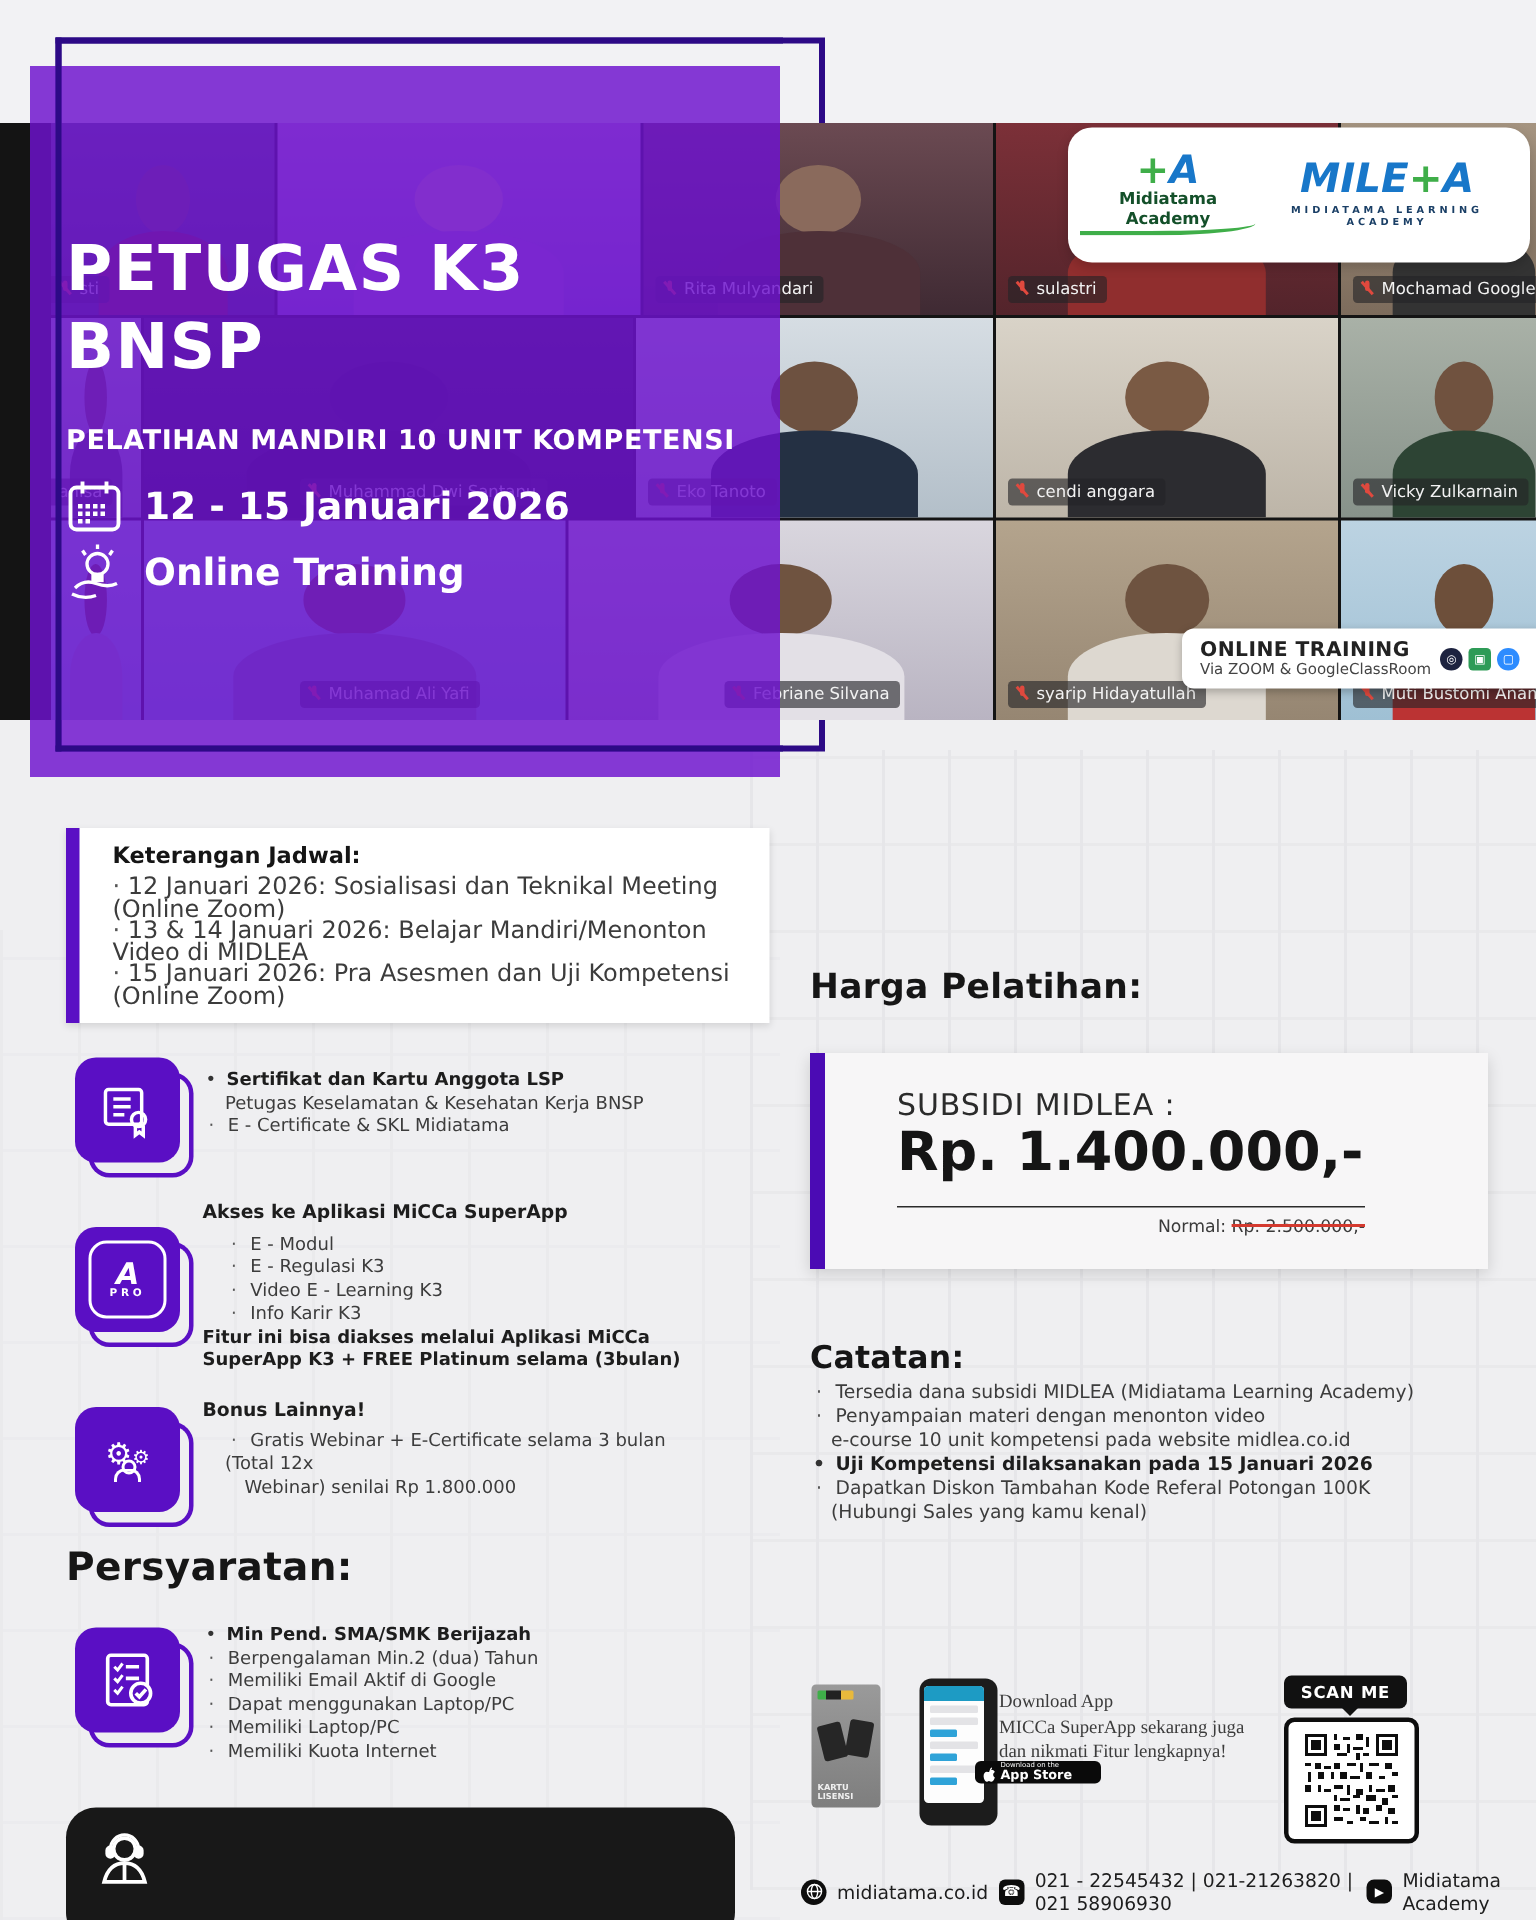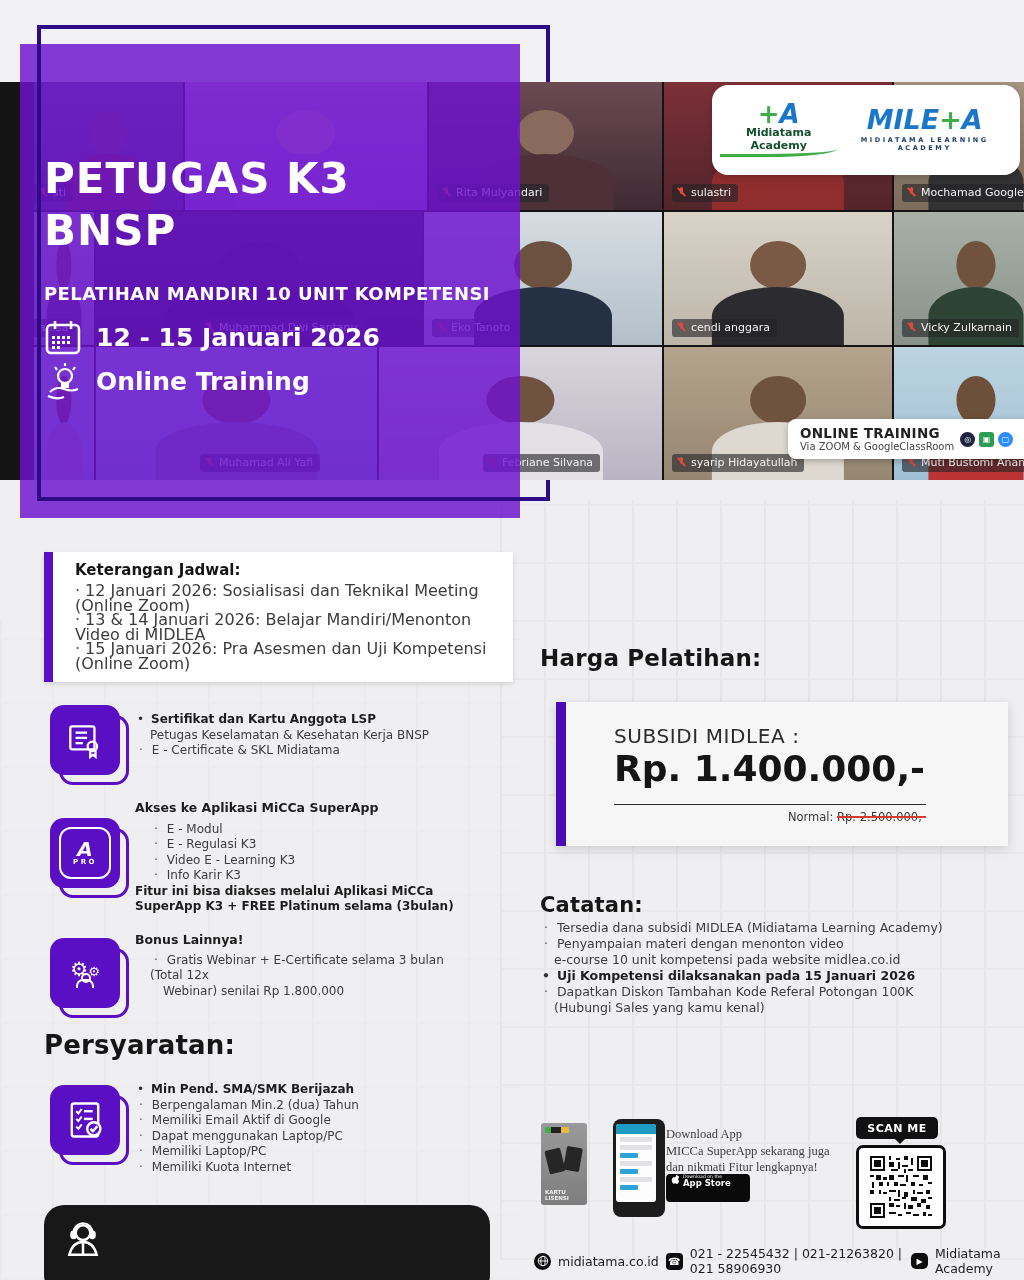--- a/index.html
+++ b/index.html
@@ -102,21 +102,21 @@
   .ftext{width:342px;z-index:4;color:#3c3c3c;font-size:12px;line-height:15.5px;}
   .ftext b{color:#1d1d1d;}
   .bl::before{content:"•";margin:0 7px 0 2px;color:#333;}
   .bl2::before{content:"·";margin:0 9px 0 4px;color:#555;}
   .ind{margin-left:15px;}
 
   .blackbox{left:44px;top:1205px;width:446px;height:90px;background:#181818;border-radius:20px;z-index:4;}
 
   
   .pricecard{left:540px;top:702px;width:442px;height:144px;background:#f7f6f7;z-index:4;
-      border-left:10px solid #4b0bb4;box-shadow:0 3px 10px rgba(0,0,0,.15);margin-left:16px;}
+      border-left:10px solid #4b0bb4;box-shadow:0 3px 10px rgba(0,0,0,.15);}
   .plabel{position:absolute;left:48px;top:22px;font-size:20px;color:#2b2b2b;letter-spacing:.6px;}
   .pamount{position:absolute;left:48px;top:46px;font-size:36px;font-weight:800;color:#151515;}
   .pline{position:absolute;left:48px;top:102px;width:312px;border-top:1.6px solid #2b2b2b;}
   .pnormal{position:absolute;left:48px;top:108px;width:312px;text-align:right;font-size:11.5px;color:#3a3a3a;}
   .pnormal s{text-decoration-color:#d43a2f;text-decoration-thickness:2px;color:#3a3a3a;}
 
   .notes{left:540px;top:920px;width:460px;z-index:4;font-size:12.5px;color:#3c3c3c;line-height:16px;}
   .notes .b{font-weight:800;color:#1d1d1d;}
 
   
@@ -126,22 +126,22 @@
   .kartu .c1,.kartu .c2{position:absolute;width:16px;height:24px;background:#262626;border-radius:2px;}
   .kartu .c1{left:6px;top:26px;transform:rotate(-14deg);}
   .kartu .c2{left:24px;top:24px;transform:rotate(10deg);}
   .kartu .lbl{position:absolute;left:4px;bottom:4px;font-size:5.5px;font-weight:800;color:#efefef;line-height:6px;}
   .phone{left:613px;top:1119px;width:46px;height:88px;background:#1c1c1c;border-radius:8px;z-index:4;position:absolute;padding:5px 3px;}
   .phone .scr{width:40px;height:78px;background:#fdfdfd;border-radius:3px;overflow:hidden;}
   .phone .bar{height:10px;background:#1d9bc4;}
   .phone .rowi{height:5px;margin:3px 4px;background:#e3e3e6;border-radius:1px;}
   .phone .btn{height:5px;margin:3px 4px;background:#2fa3d8;border-radius:1px;width:18px;}
   .dlt{left:666px;top:1126px;z-index:4;font-size:12.5px;color:#3c3c3c;line-height:16.5px;font-family:Liberation Serif, serif;}
-  .asbadge{left:666px;top:1174px;width:74px;height:28px;background:#0a0a0a;border-radius:4px;z-index:4;
-      display:flex;align-items:flex-start;gap:3px;padding:0 5px;color:#fff;}
+  .asbadge{left:650px;top:1174px;width:74px;height:15px;background:#0a0a0a;border-radius:4px;z-index:4;
+      display:flex;align-items:flex-end;gap:3px;padding:0 5px;color:#fff;}
   .asbadge .sm{font-size:4.6px;line-height:5px;}
   .asbadge .bg{font-size:8.5px;font-weight:700;line-height:9px;}
   .scanme{left:856px;top:1117px;width:82px;height:22px;background:#111;color:#fff;z-index:4;
       border-radius:5px;display:flex;align-items:center;justify-content:center;font-size:11px;font-weight:800;letter-spacing:.5px;}
   .scanme::after{content:"";position:absolute;left:38px;top:21px;border:6px solid transparent;border-top-color:#111;}
   .qrbox{left:856px;top:1145px;width:84px;height:78px;background:#fff;border:3px solid #0d0d0d;border-radius:7px;z-index:4;
       display:flex;align-items:center;justify-content:center;}
 
   
   .footer{left:534px;top:1246px;z-index:4;display:flex;align-items:center;gap:7px;font-size:12.5px;color:#1d1d1d;}

